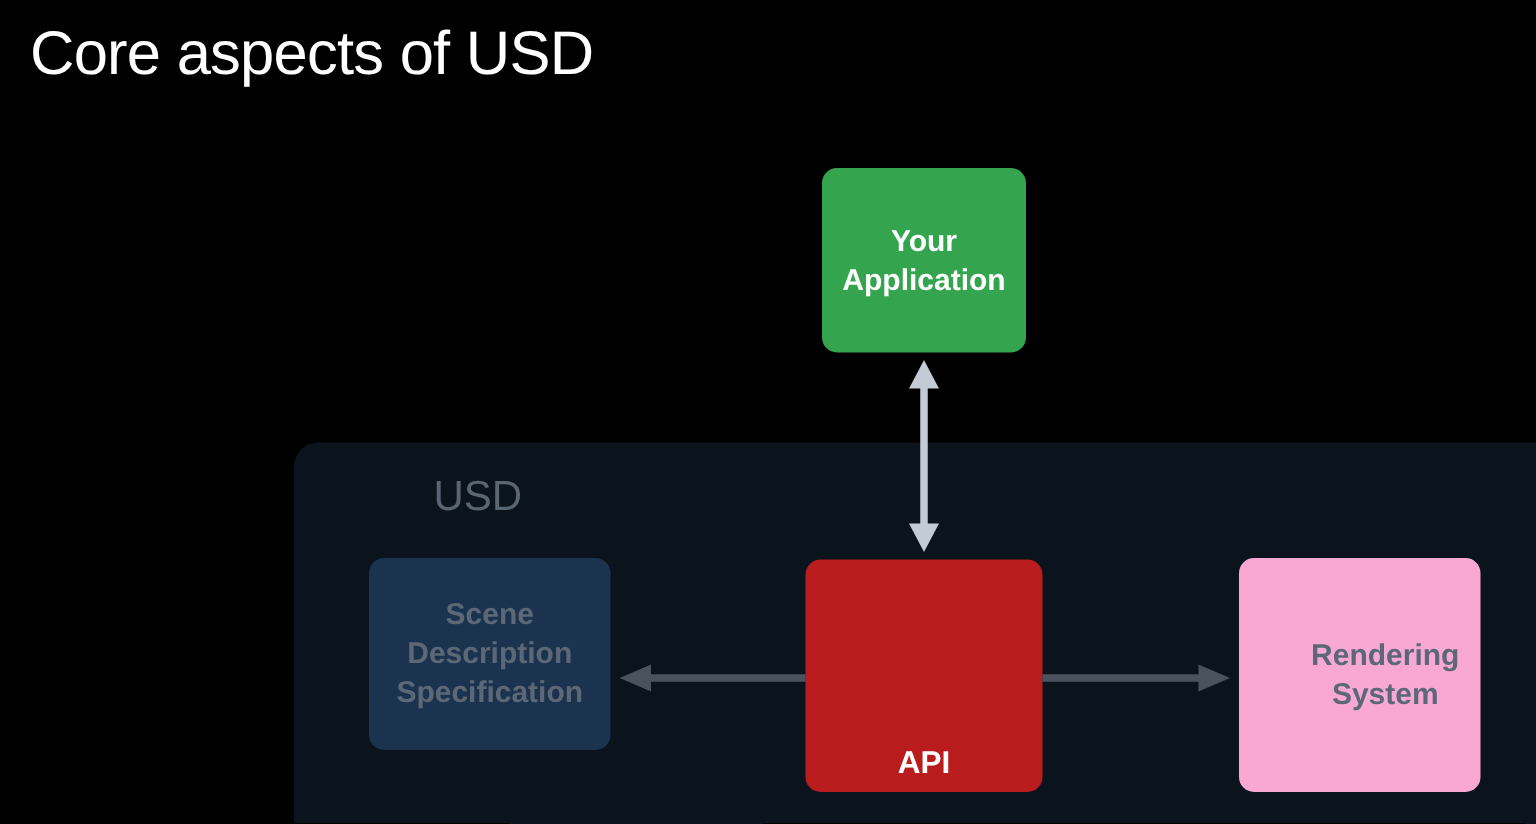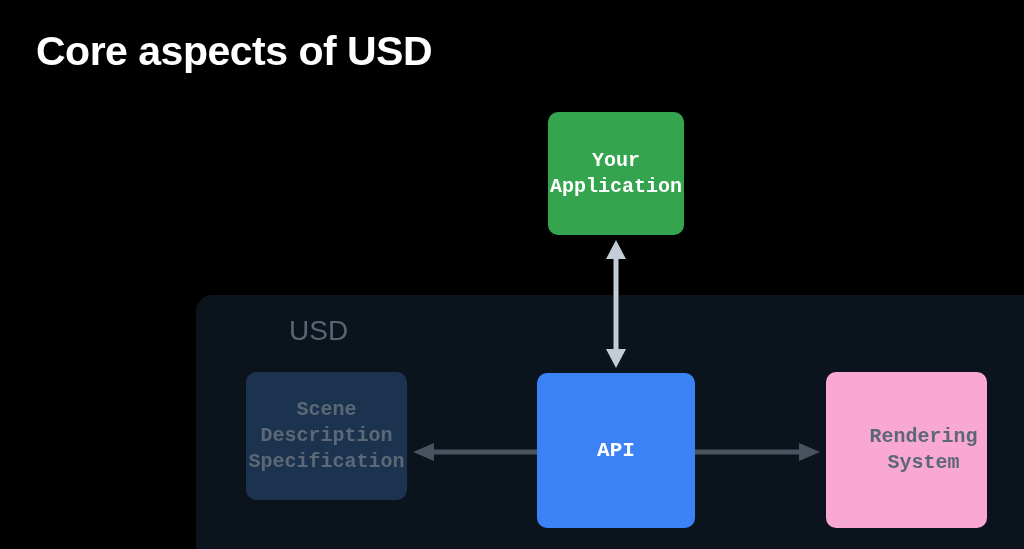--- a/index.html
+++ b/index.html
@@ -12,23 +12,23 @@
     width: 1024px;
     height: 549px;
     background: #000000;
     overflow: hidden;
     font-family: "Liberation Sans", "DejaVu Sans", sans-serif;
   }
   .title {
     position: absolute;
     left: 20px;
     top: 12px;
-    margin: 16px;
+    margin: 0;
     font-size: 41px;
-    font-weight: 700;
+    font-weight: 400;
     letter-spacing: -0.5px;
     color: #FFFFFF;
   }
   .panel {
     position: absolute;
     left: 196px;
     top: 295px;
     width: 828px;
     height: 254px;
     background: #0B131D;
@@ -47,21 +47,20 @@
     position: absolute;
     display: flex;
     align-items: center;
     justify-content: center;
     text-align: center;
     border-radius: 10px;
     font-weight: 600;
     line-height: 1.3;
     box-sizing: border-box;
     padding: 6px;
-    font-family: Liberation Mono, monospace;
   }
   .app-box {
     left: 548px;
     top: 112px;
     width: 136px;
     height: 123px;
     background: #34A44F;
     color: #FFFFFF;
     font-size: 20px;
   }
@@ -72,23 +71,24 @@
     height: 128px;
     background: #1C3350;
     color: #5C6876;
     font-size: 20px;
   }
   .api-box {
     left: 537px;
     top: 373px;
     width: 158px;
     height: 155px;
-    background: #3b82f6;
+    background: #b91c1c;
     color: #FFFFFF;
     font-size: 21px;
+    align-items: flex-end;
   }
   .render-box {
     left: 826px;
     top: 372px;
     width: 161px;
     height: 156px;
     background: #f9a8d4;
     color: #5C6876;
     font-size: 20px;
     padding-left: 40px;

